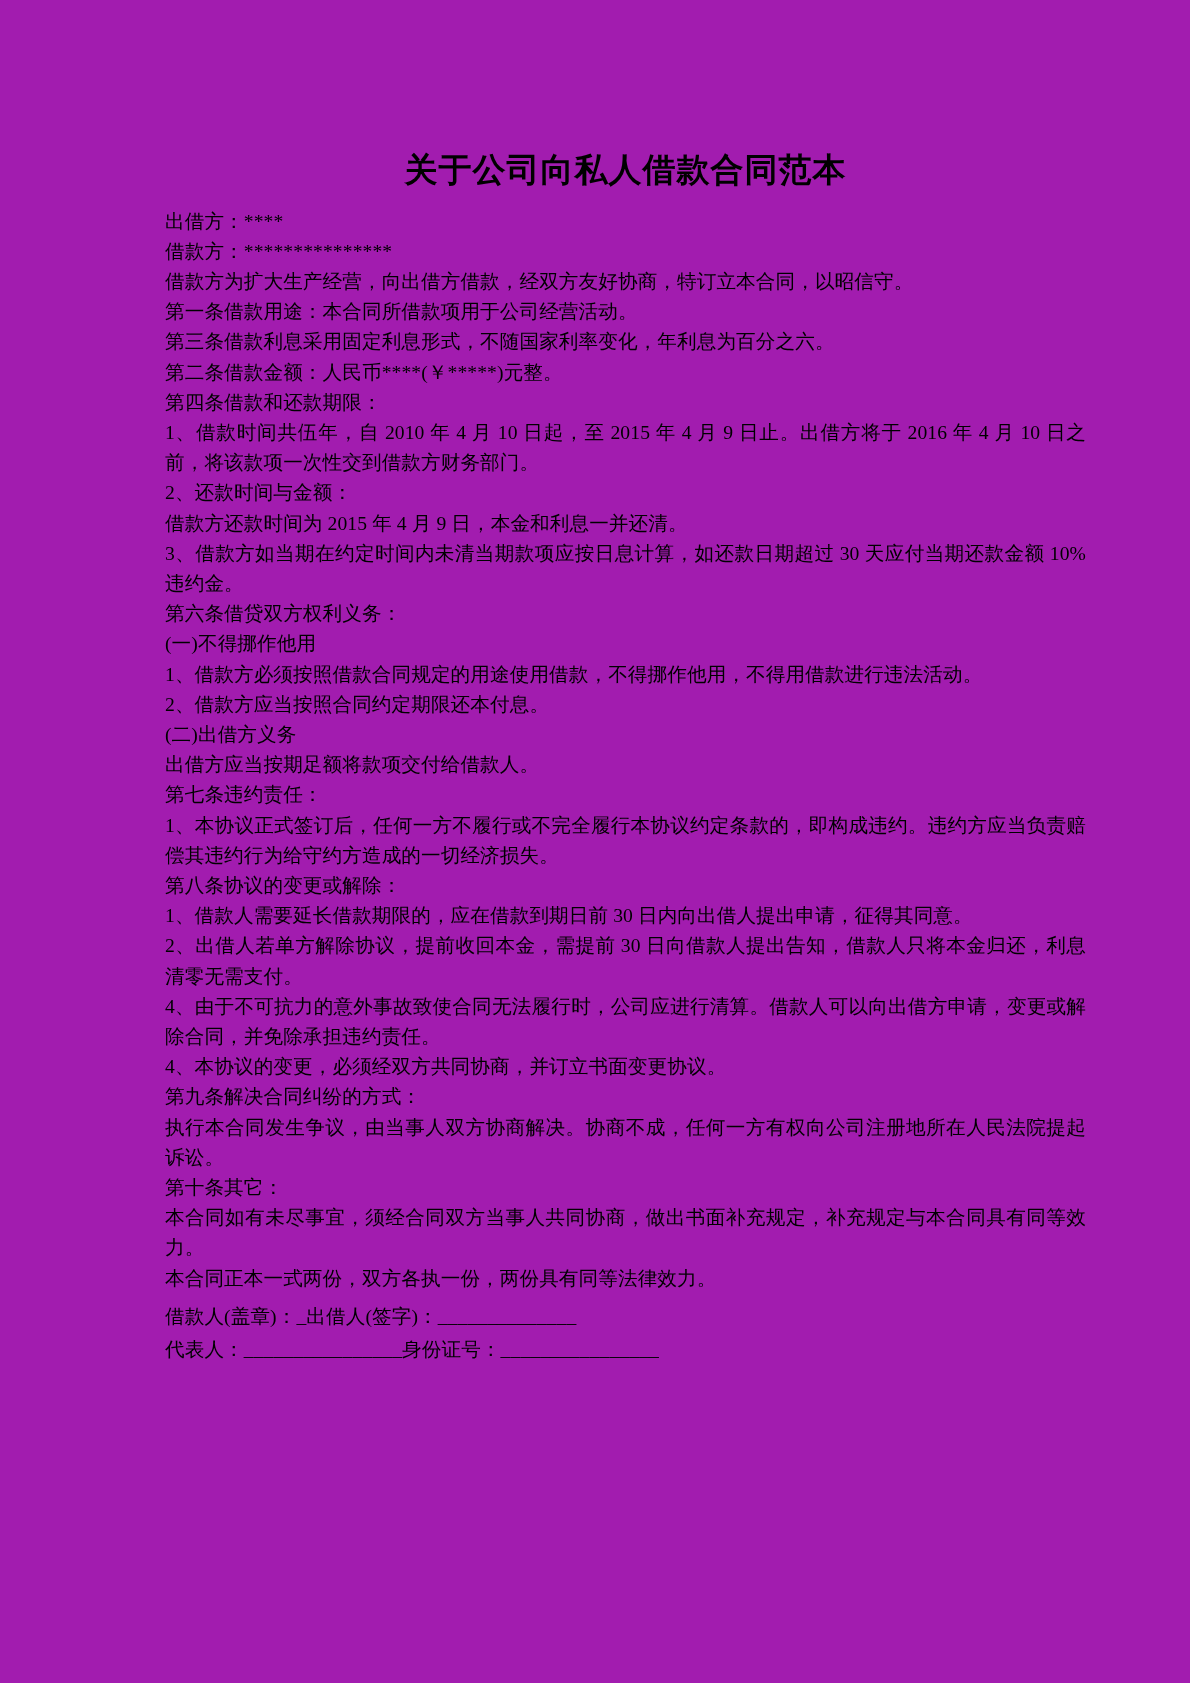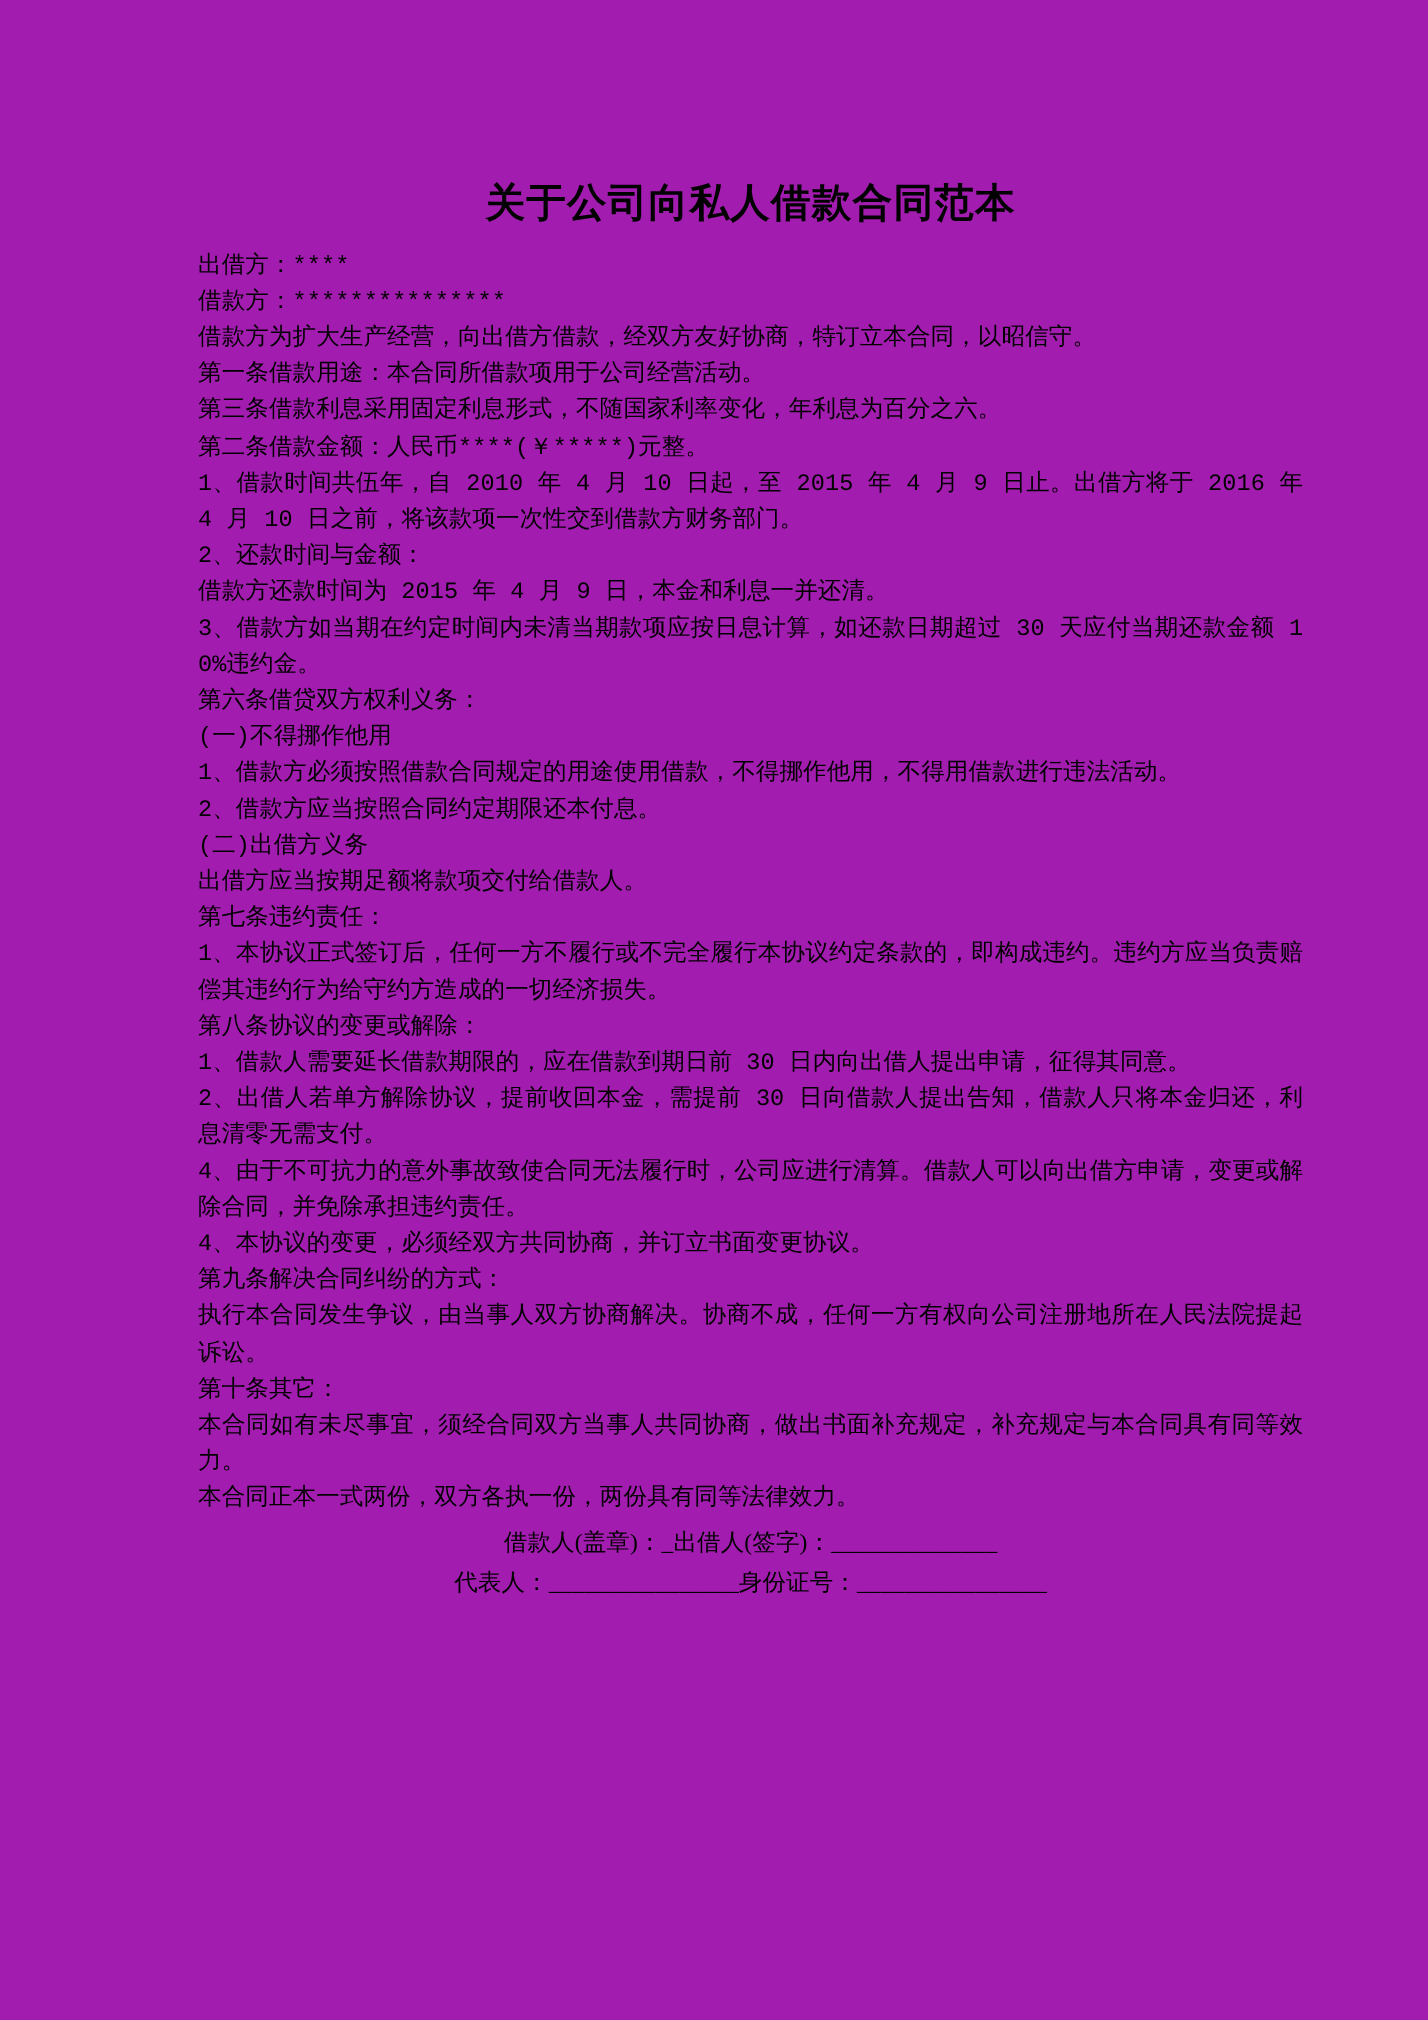--- a/index.html
+++ b/index.html
@@ -37,27 +37,25 @@
     text-align: justify;
     text-justify: inter-ideograph;
     letter-spacing: 0.1px;
   }
   .para {
     margin: 0;
     padding: 0;
     text-indent: 0;
     white-space: normal;
     word-break: break-all;
-    font-family: Liberation Mono, monospace;
   }
   .sig-line {
     margin: 0;
     padding: 0;
     letter-spacing: 0.1px;
-    text-align: center;
   }
   .sig-block {
     margin-top: 6px;
     font-size: 19.6px;
     line-height: 33px;
   }
 </style>
 </head>
 <body>
 
@@ -65,20 +63,21 @@
 
   <h1 class="doc-title">关于公司向私人借款合同范本</h1>
 
   <div class="body-block">
     <p class="para">出借方：****</p>
     <p class="para">借款方：***************</p>
     <p class="para">借款方为扩大生产经营，向出借方借款，经双方友好协商，特订立本合同，以昭信守。</p>
     <p class="para">第一条借款用途：本合同所借款项用于公司经营活动。</p>
     <p class="para">第三条借款利息采用固定利息形式，不随国家利率变化，年利息为百分之六。</p>
     <p class="para">第二条借款金额：人民币****(￥*****)元整。</p>
+    <p class="para">第四条借款和还款期限：</p>
     <p class="para">1、借款时间共伍年，自 2010 年 4 月 10 日起，至 2015 年 4 月 9 日止。出借方将于 2016 年 4 月 10 日之前，将该款项一次性交到借款方财务部门。</p>
     <p class="para">2、还款时间与金额：</p>
     <p class="para">借款方还款时间为 2015 年 4 月 9 日，本金和利息一并还清。</p>
     <p class="para">3、借款方如当期在约定时间内未清当期款项应按日息计算，如还款日期超过 30 天应付当期还款金额 10%违约金。</p>
     <p class="para">第六条借贷双方权利义务：</p>
     <p class="para">(一)不得挪作他用</p>
     <p class="para">1、借款方必须按照借款合同规定的用途使用借款，不得挪作他用，不得用借款进行违法活动。</p>
     <p class="para">2、借款方应当按照合同约定期限还本付息。</p>
     <p class="para">(二)出借方义务</p>
     <p class="para">出借方应当按期足额将款项交付给借款人。</p>

